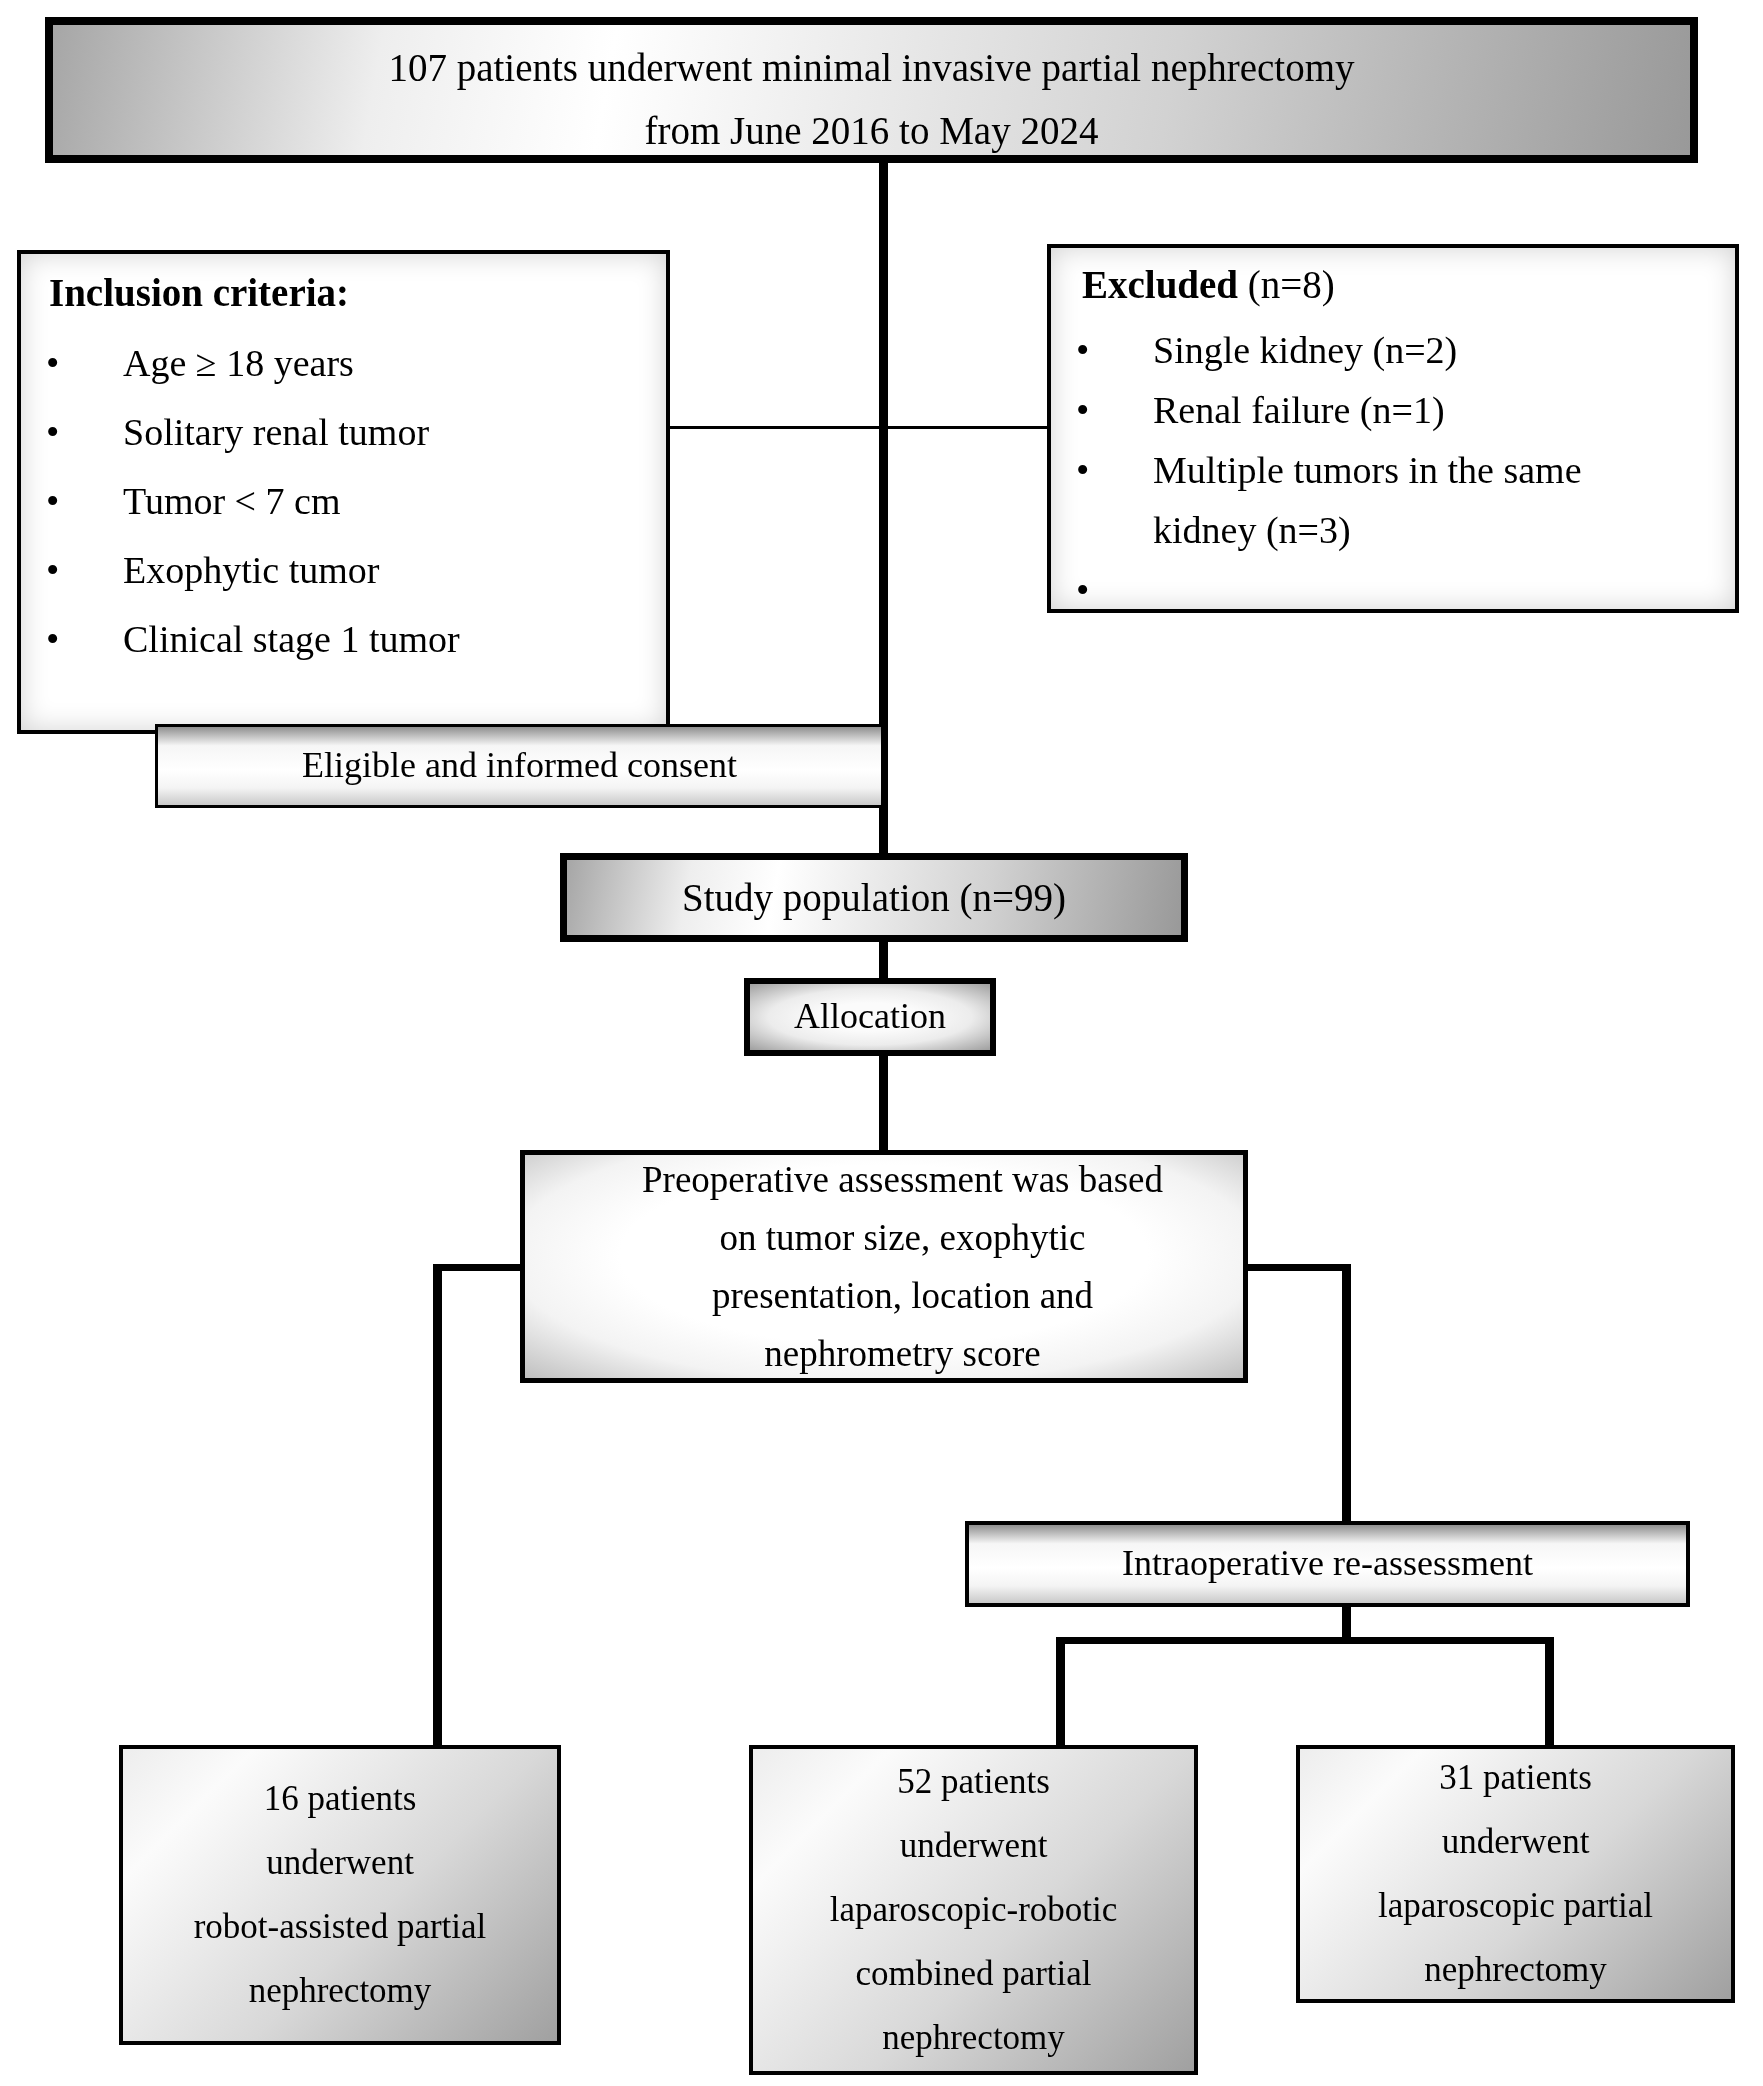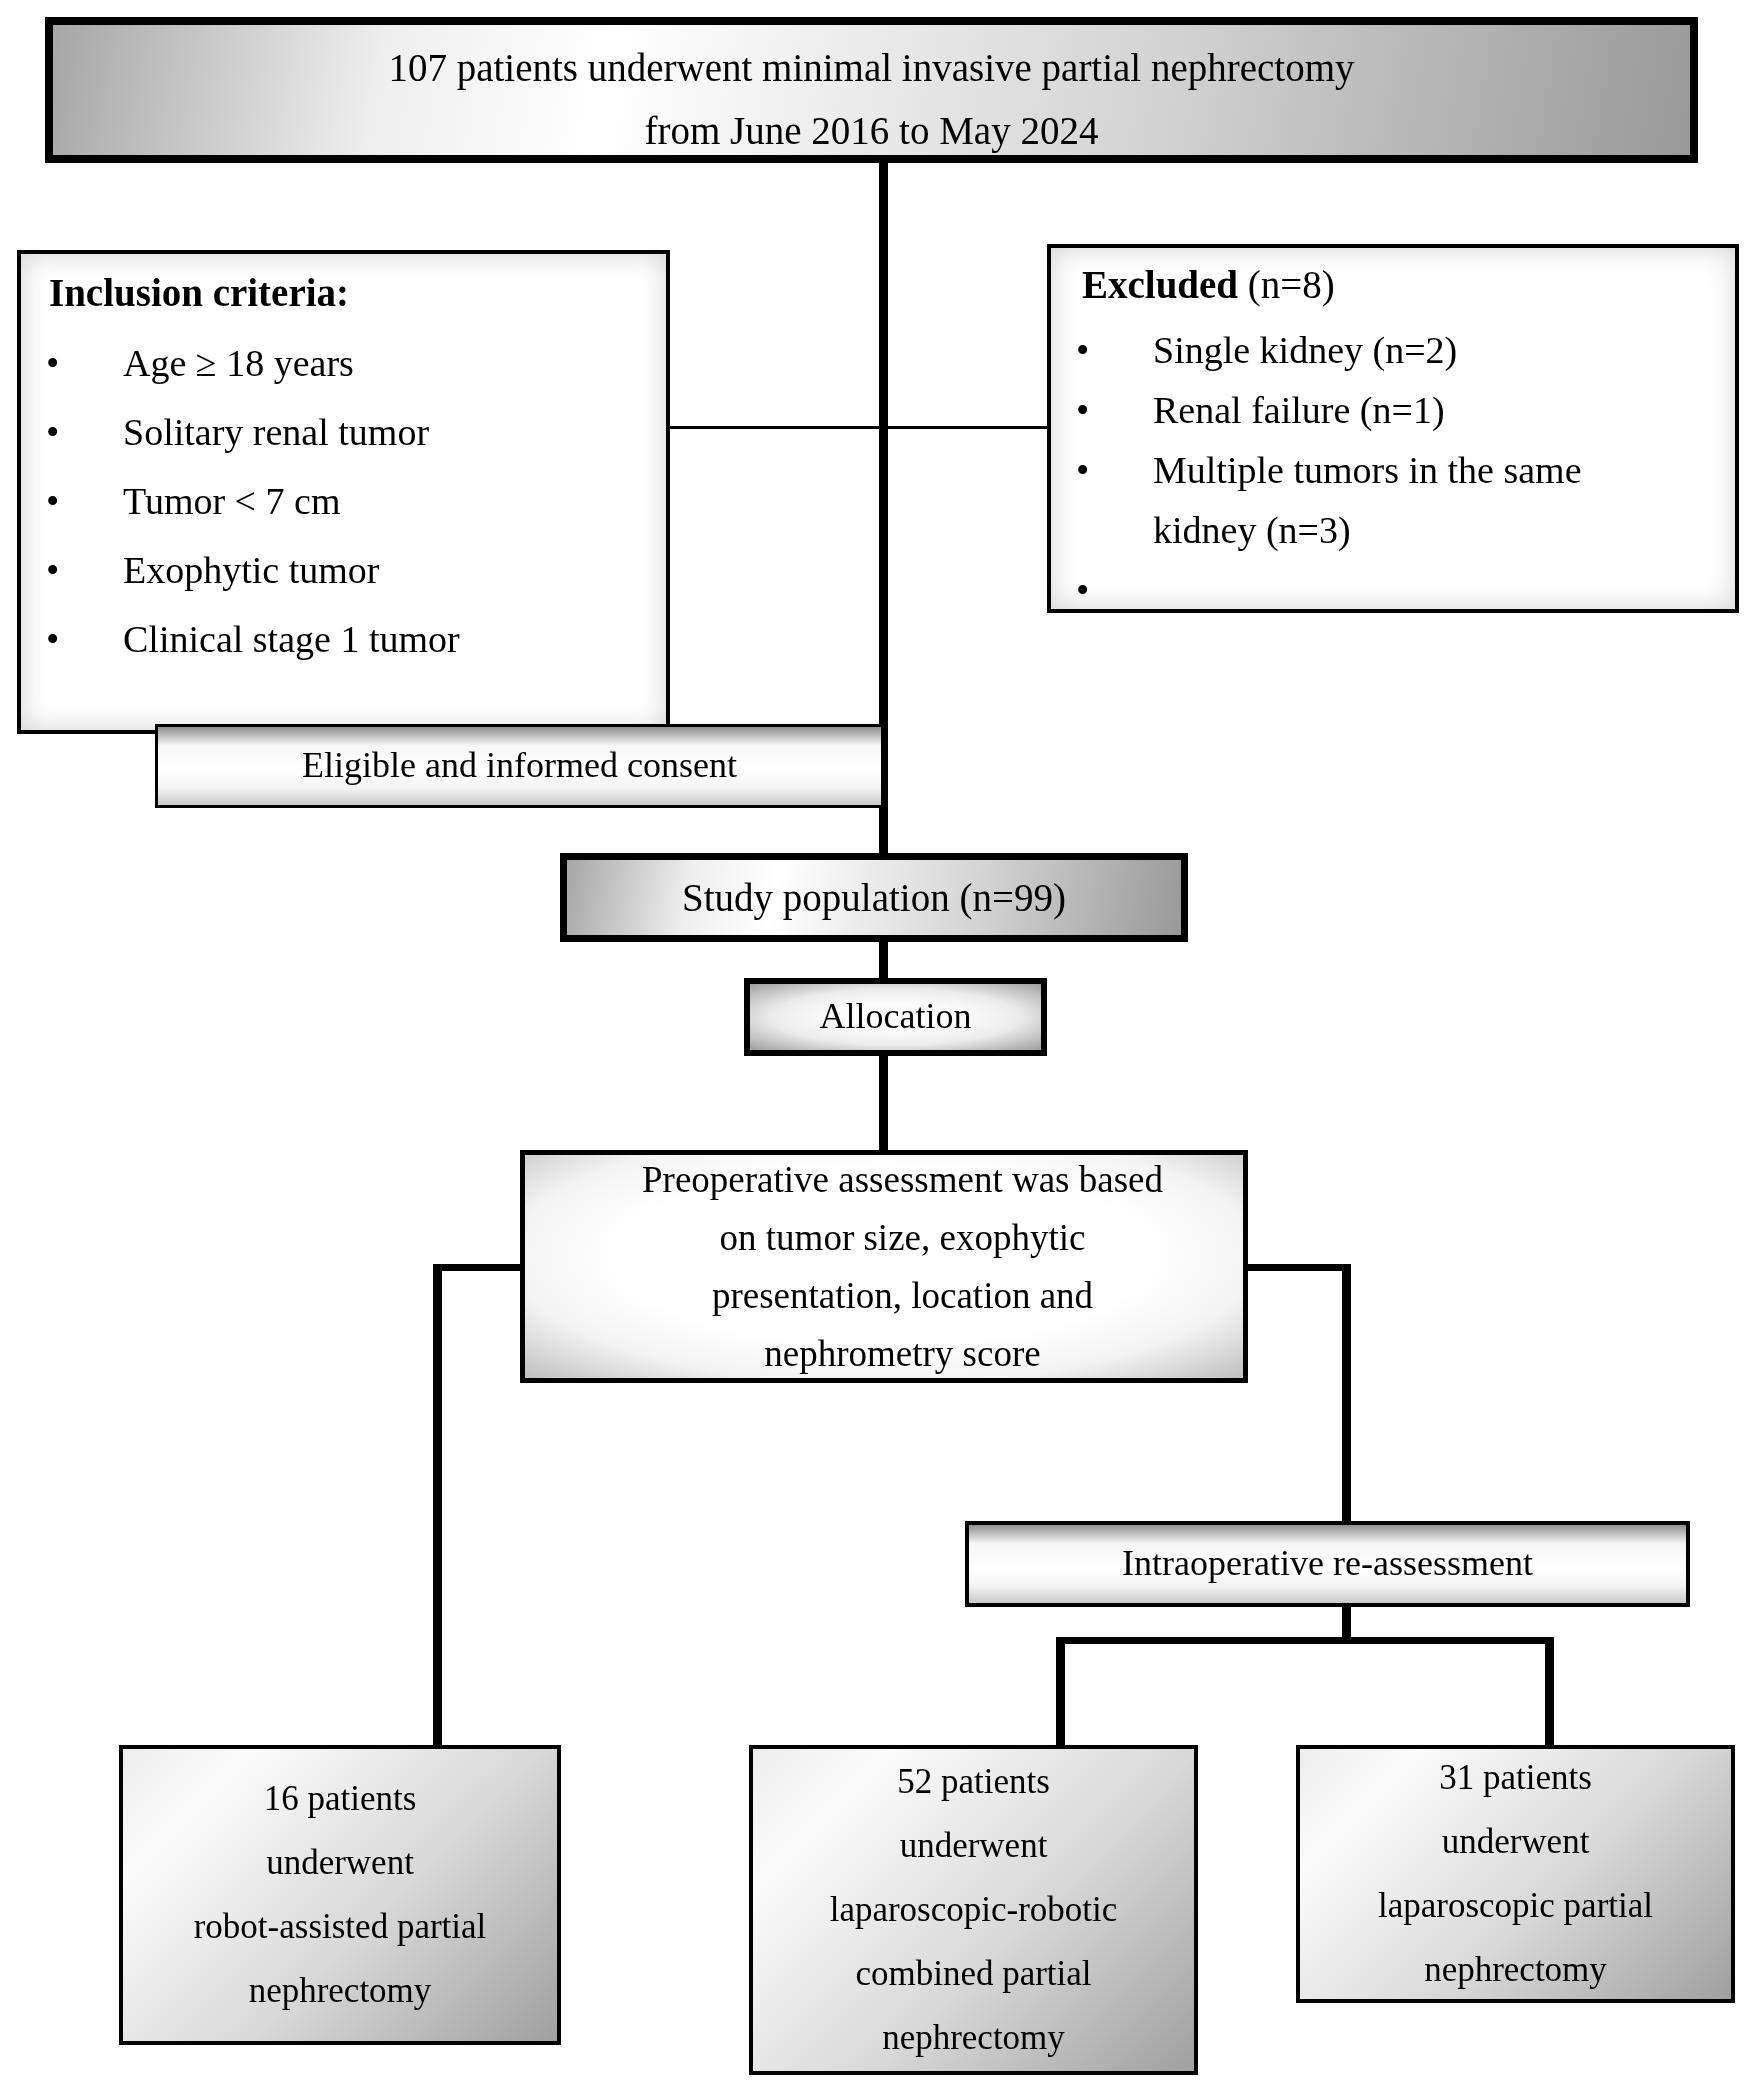--- a/index.html
+++ b/index.html
@@ -106,21 +106,21 @@
   </div>
 
   <div class="box g-vert centered single-label" style="left:155px;top:724px;width:729px;height:84px;border-width:3.6px;">
     <span>Eligible and informed consent</span>
   </div>
 
   <div class="box g-banner centered study-label" style="left:560px;top:853px;width:628px;height:89px;border-width:7.7px;">
     <span>Study population (n=99)</span>
   </div>
 
-  <div class="box g-pillow centered single-label" style="left:744px;top:978px;width:303px;height:78px;border-width:6.2px;">
+  <div class="box g-pillow centered single-label" style="left:744px;top:978px;width:252px;height:78px;border-width:6.2px;">
     <span>Allocation</span>
   </div>
 
   <div class="box g-vignette centered multi-text" style="left:520px;top:1150px;width:728px;height:233px;border-width:5.7px;">Preoperative assessment was based<br>on tumor size, exophytic<br>presentation, location and<br>nephrometry score</div>
 
   <div class="box g-vert centered single-label" style="left:948px;top:1521px;width:725px;height:86px;margin-left:17px;">
     <span>Intraoperative re-assessment</span>
   </div>
 
   <div class="box g-diag centered outcome-text" style="left:119px;top:1745px;width:442px;height:300px;">16 patients<br>underwent<br>robot-assisted partial<br>nephrectomy</div>

